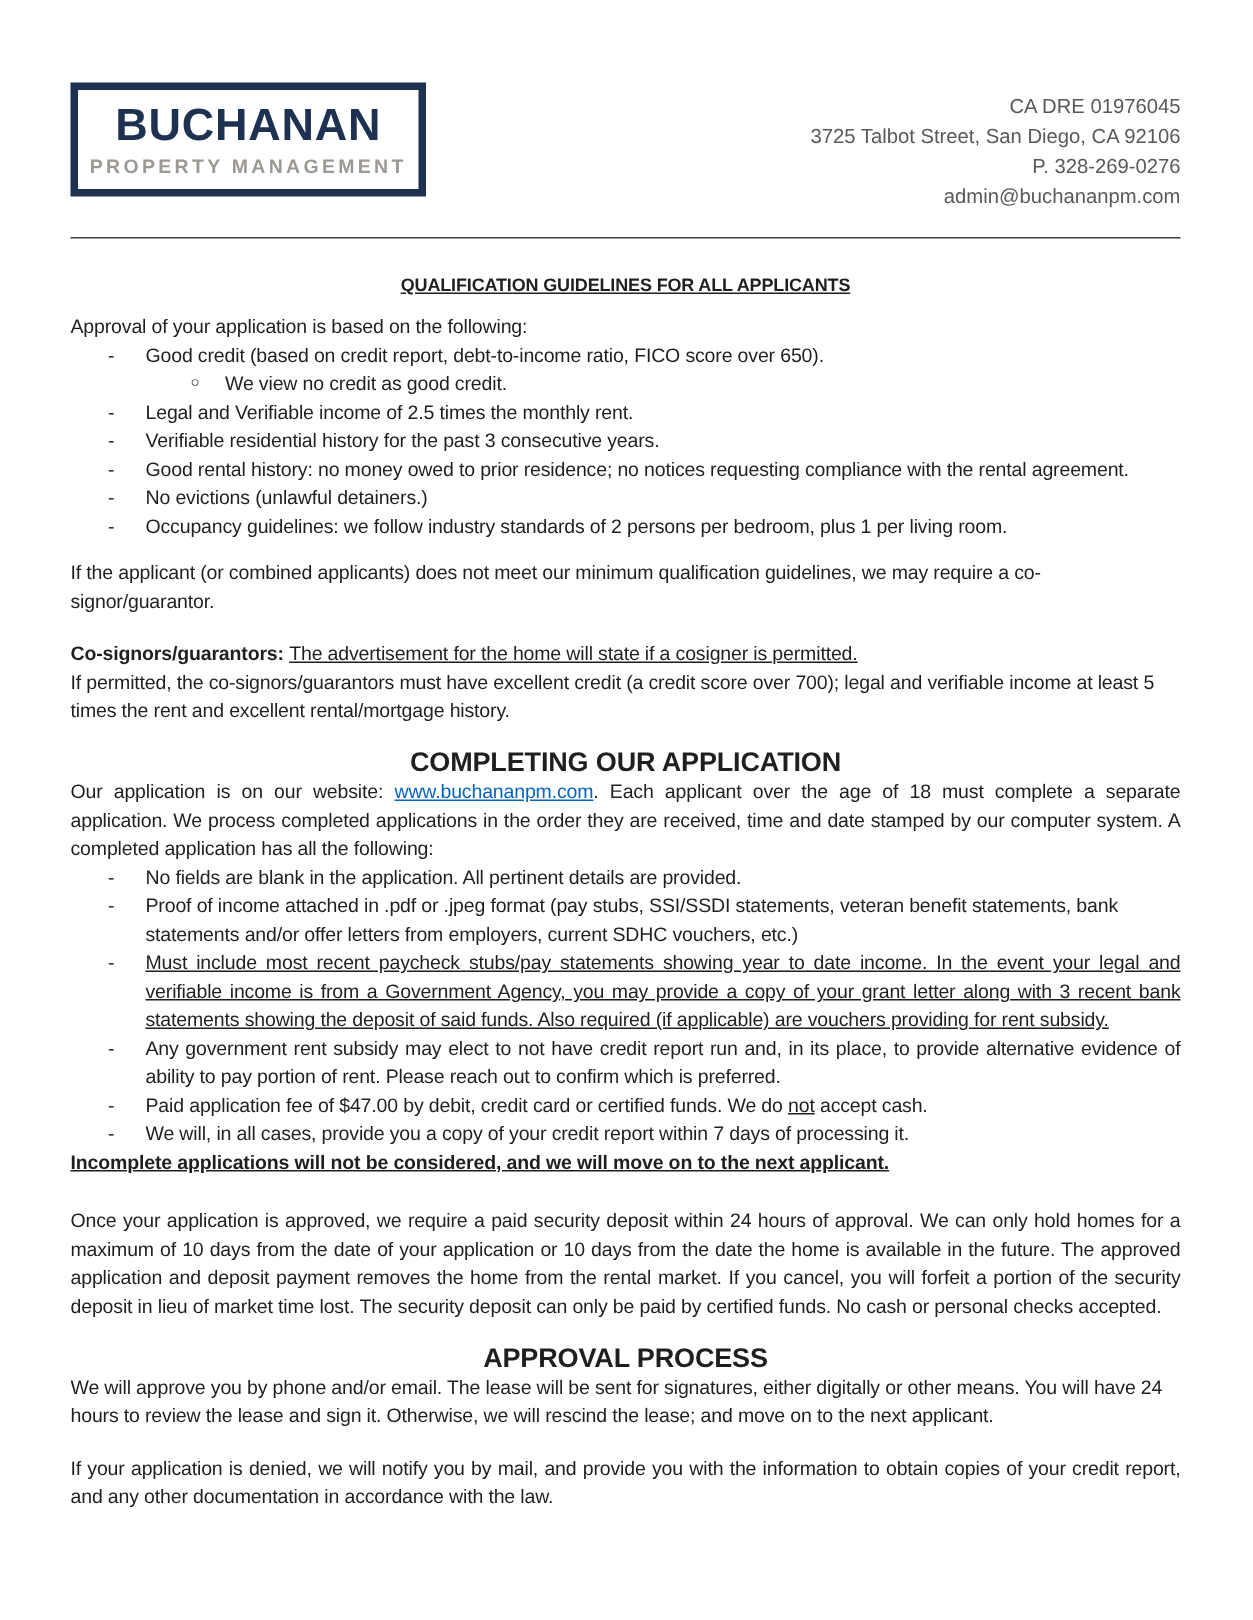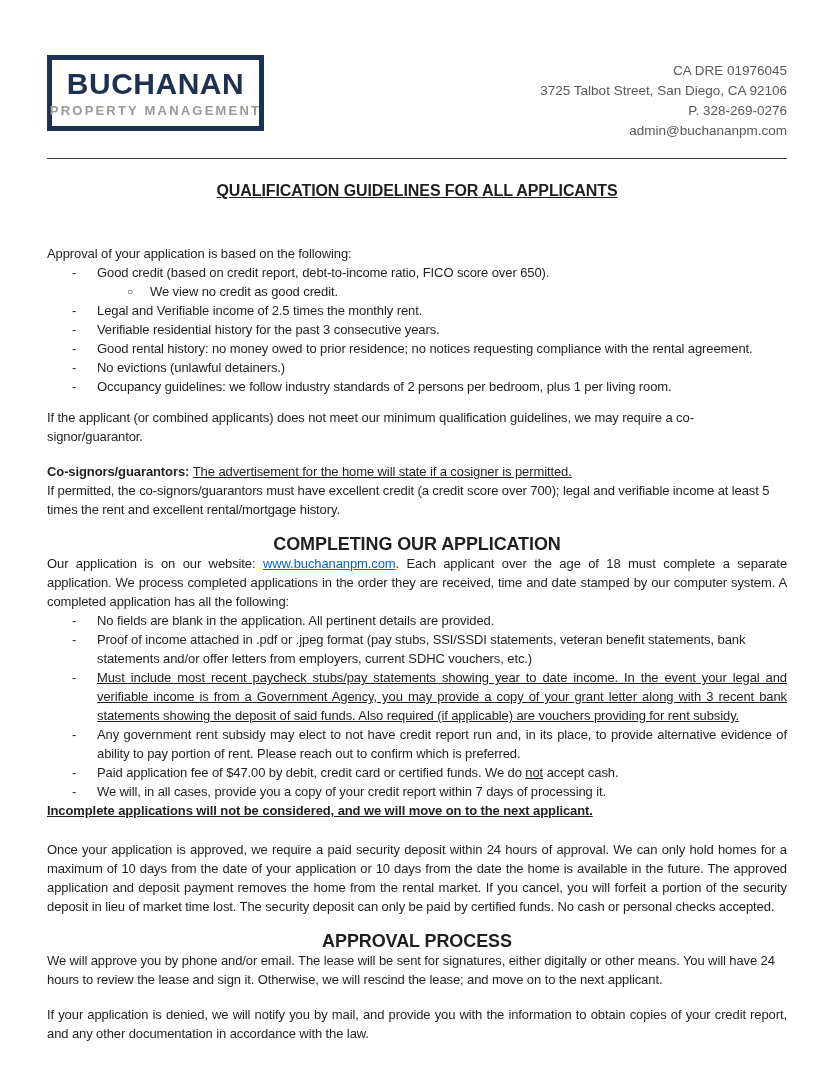--- a/index.html
+++ b/index.html
@@ -7,21 +7,21 @@
   body {
     width: 835px; height: 1080px; background: #ffffff;
     font-family: "Liberation Sans", sans-serif;
     color: #1f1f1f; overflow: hidden;
   }
   .page { padding: 55px 48px 0 47px; }
 
   
   .header { display: flex; justify-content: space-between; align-items: flex-start; }
   .logo-box {
-    width: 217px; height: 76px; border: 5px solid #1e3150; background: #fff;
+    width: 237px; height: 76px; border: 5px solid #1e3150; background: #fff;
     display: flex; flex-direction: column; align-items: center; justify-content: center;
     padding: 20px 6px;
   }
   .logo-name {
     font-size: 30px; font-weight: bold; color: #1e3150;
     line-height: 1; letter-spacing: 0.5px; white-space: nowrap;
   }
   .logo-sub {
     font-size: 13px; font-weight: bold; color: #9c9894;
     letter-spacing: 2.2px; margin-top: 4px; white-space: nowrap;
@@ -30,29 +30,29 @@
     text-align: right; color: #595959; font-size: 13.5px; line-height: 20px;
     padding-top: 6px;
   }
   .rule { border: none; border-top: 1.5px solid #3e3e3e; margin: 17px 0 0 0; }
 
   
   .doc { font-size: 13px; line-height: 19px; letter-spacing: -0.1px; }
   p { margin: 0; }
   .title {
     text-align: center; font-weight: bold; text-decoration: underline;
-    margin-top: 22px; font-size: 16px;
+    margin-top: 22px; font-size: 12px;
   }
   .heading { text-align: center; font-weight: bold; font-size: 18px; }
   .b { font-weight: bold; }
   .u { text-decoration: underline; }
   .j { text-align: justify; }
   .link { color: #0563c1; text-decoration: underline; cursor: pointer; }
 
-  .mt-intro { margin-top: 44px; }
+  .mt-intro { margin-top: 8px; }
   .mt-sm { margin-top: 12px; }
   .mt-md { margin-top: 16px; }
   .mt-lg { margin-top: 20px; }
 
   .bullet { display: flex; padding-left: 25px; }
   .bullet > .marker { width: 25px; flex: 0 0 25px; }
   .bullet.sub { padding-left: 80px; }
   .bullet.sub > .marker { width: 23px; flex: 0 0 23px; font-size: 10px; }
   .bullet > .btext { flex: 1; }
 </style>

